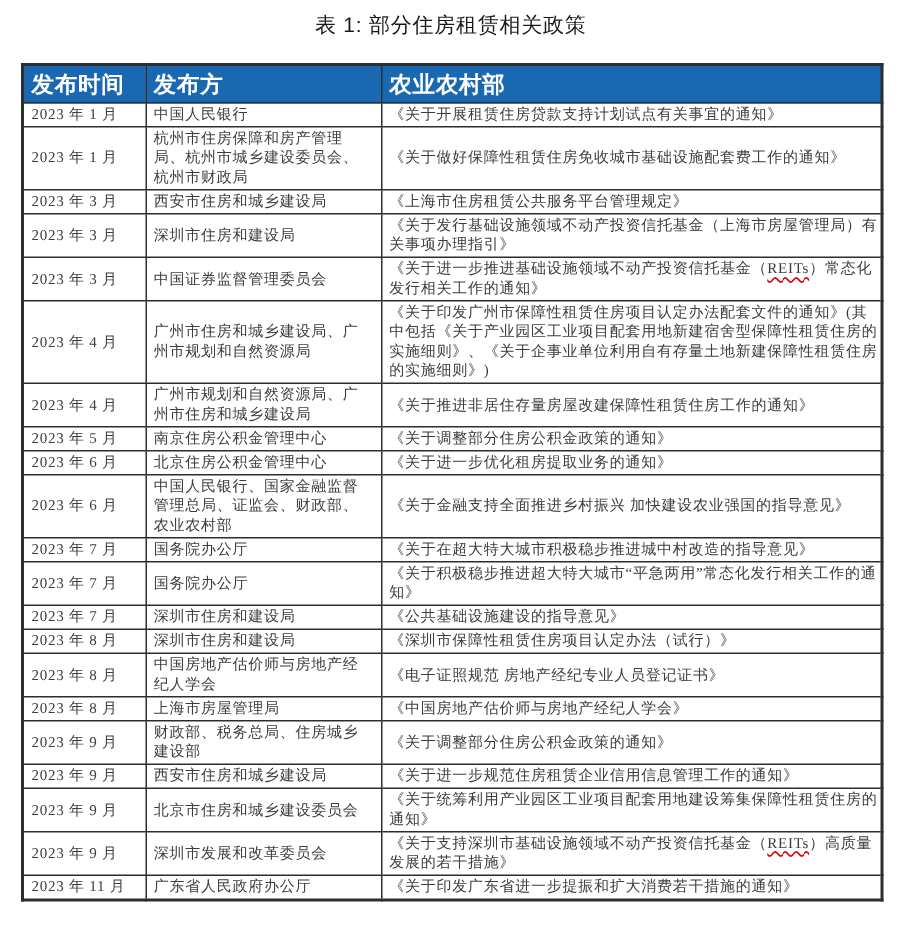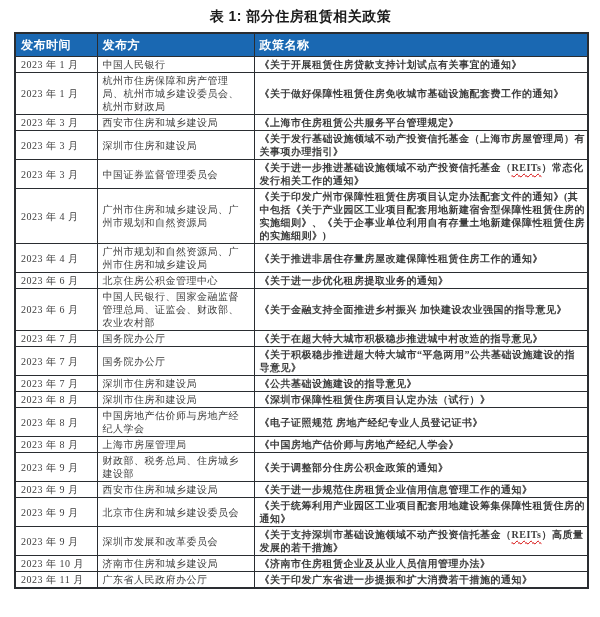--- a/index.html
+++ b/index.html
@@ -15,38 +15,38 @@
   html,body{width:600px;background:var(--page-bg);}
   body{
     height:617px;
     overflow:hidden;
     font-family:"Liberation Sans",sans-serif;
   }
   .page{padding:8px 13px 0 14px;}
   .title{
     text-align:center;
     font-size:14px;
-    font-weight:bold;
+    font-weight:normal;
     color:var(--title-text);
     letter-spacing:0.5px;
-    margin-bottom:6px;
+    margin-bottom:16px;
   }
   table.policy{
     width:573px;
     border-collapse:collapse;
     table-layout:fixed;
     border:2px solid var(--border);
   }
   col.c-date{width:82px;}
   col.c-publisher{width:157px;}
   col.c-policy{width:334px;}
   th{
     background:var(--header-bg);
     color:var(--header-text);
-    font-size:12px;
+    font-size:15px;
     font-weight:bold;
     text-align:left;
     padding:3px 5px 2px 5px;
     letter-spacing:0.5px;
     border:1px solid var(--border);
     font-family:"Liberation Serif",serif;
   }
   td{
     border:1px solid var(--border);
     font-family:"Liberation Serif",serif;
@@ -54,21 +54,21 @@
     line-height:13px;
     color:var(--body-text);
     vertical-align:middle;
     letter-spacing:0.5px;
     padding:1px 5px;
     word-break:normal;
     line-break:strict;
   }
   td.cell-date{white-space:nowrap;padding-right:2px;}
   td.cell-publisher{padding-right:10px;}
-  td.cell-policy{padding-right:2px;font-weight:bold;}
+  td.cell-policy{padding-right:2px;}
   .wavy{
     text-decoration:underline;
     text-decoration-style:wavy;
     text-decoration-color:var(--wavy);
     text-decoration-thickness:1px;
     text-underline-offset:2px;
   }
 </style>
 </head>
 <body>
@@ -79,21 +79,21 @@
   <table class="policy">
     <colgroup>
       <col class="c-date">
       <col class="c-publisher">
       <col class="c-policy">
     </colgroup>
     <thead>
       <tr>
         <th>发布时间</th>
         <th>发布方</th>
-        <th>政策名称</th>
+        <th>农业农村部</th>
       </tr>
     </thead>
     <tbody>
         <tr>
           <td class="cell-date">2023 年 1 月</td>
           <td class="cell-publisher">中国人民银行</td>
           <td class="cell-policy">《关于开展租赁住房贷款支持计划试点有关事宜的通知》</td>
         </tr>
         <tr>
           <td class="cell-date">2023 年 1 月</td>
@@ -119,38 +119,43 @@
           <td class="cell-date">2023 年 4 月</td>
           <td class="cell-publisher">广州市住房和城乡建设局、广州市规划和自然资源局</td>
           <td class="cell-policy">《关于印发广州市保障性租赁住房项目认定办法配套文件的通知》(其中包括《关于产业园区工业项目配套用地新建宿舍型保障性租赁住房的实施细则》、《关于企事业单位利用自有存量土地新建保障性租赁住房的实施细则》)</td>
         </tr>
         <tr>
           <td class="cell-date">2023 年 4 月</td>
           <td class="cell-publisher">广州市规划和自然资源局、广州市住房和城乡建设局</td>
           <td class="cell-policy">《关于推进非居住存量房屋改建保障性租赁住房工作的通知》</td>
         </tr>
         <tr>
+          <td class="cell-date">2023 年 5 月</td>
+          <td class="cell-publisher">南京住房公积金管理中心</td>
+          <td class="cell-policy">《关于调整部分住房公积金政策的通知》</td>
+        </tr>
+        <tr>
           <td class="cell-date">2023 年 6 月</td>
           <td class="cell-publisher">北京住房公积金管理中心</td>
           <td class="cell-policy">《关于进一步优化租房提取业务的通知》</td>
         </tr>
         <tr>
           <td class="cell-date">2023 年 6 月</td>
           <td class="cell-publisher">中国人民银行、国家金融监督管理总局、证监会、财政部、农业农村部</td>
           <td class="cell-policy">《关于金融支持全面推进乡村振兴 加快建设农业强国的指导意见》</td>
         </tr>
         <tr>
           <td class="cell-date">2023 年 7 月</td>
           <td class="cell-publisher">国务院办公厅</td>
           <td class="cell-policy">《关于在超大特大城市积极稳步推进城中村改造的指导意见》</td>
         </tr>
         <tr>
           <td class="cell-date">2023 年 7 月</td>
           <td class="cell-publisher">国务院办公厅</td>
-          <td class="cell-policy">《关于积极稳步推进超大特大城市“平急两用”公共基础设施建设的指导意见》</td>
+          <td class="cell-policy">《关于积极稳步推进超大特大城市“平急两用”常态化发行相关工作的通知》</td>
         </tr>
         <tr>
           <td class="cell-date">2023 年 7 月</td>
           <td class="cell-publisher">深圳市住房和建设局</td>
           <td class="cell-policy">《公共基础设施建设的指导意见》</td>
         </tr>
         <tr>
           <td class="cell-date">2023 年 8 月</td>
           <td class="cell-publisher">深圳市住房和建设局</td>
           <td class="cell-policy">《深圳市保障性租赁住房项目认定办法（试行）》</td>
@@ -179,25 +184,20 @@
           <td class="cell-date">2023 年 9 月</td>
           <td class="cell-publisher">北京市住房和城乡建设委员会</td>
           <td class="cell-policy">《关于统筹利用产业园区工业项目配套用地建设筹集保障性租赁住房的通知》</td>
         </tr>
         <tr>
           <td class="cell-date">2023 年 9 月</td>
           <td class="cell-publisher">深圳市发展和改革委员会</td>
           <td class="cell-policy">《关于支持深圳市基础设施领域不动产投资信托基金（<span class="wavy">REITs</span>）高质量发展的若干措施》</td>
         </tr>
         <tr>
-          <td class="cell-date">2023 年 10 月</td>
-          <td class="cell-publisher">济南市住房和城乡建设局</td>
-          <td class="cell-policy">《济南市住房租赁企业及从业人员信用管理办法》</td>
-        </tr>
-        <tr>
           <td class="cell-date">2023 年 11 月</td>
           <td class="cell-publisher">广东省人民政府办公厅</td>
           <td class="cell-policy">《关于印发广东省进一步提振和扩大消费若干措施的通知》</td>
         </tr>
       </tbody>
   </table>
 
 </div>
 
 </body></html>

